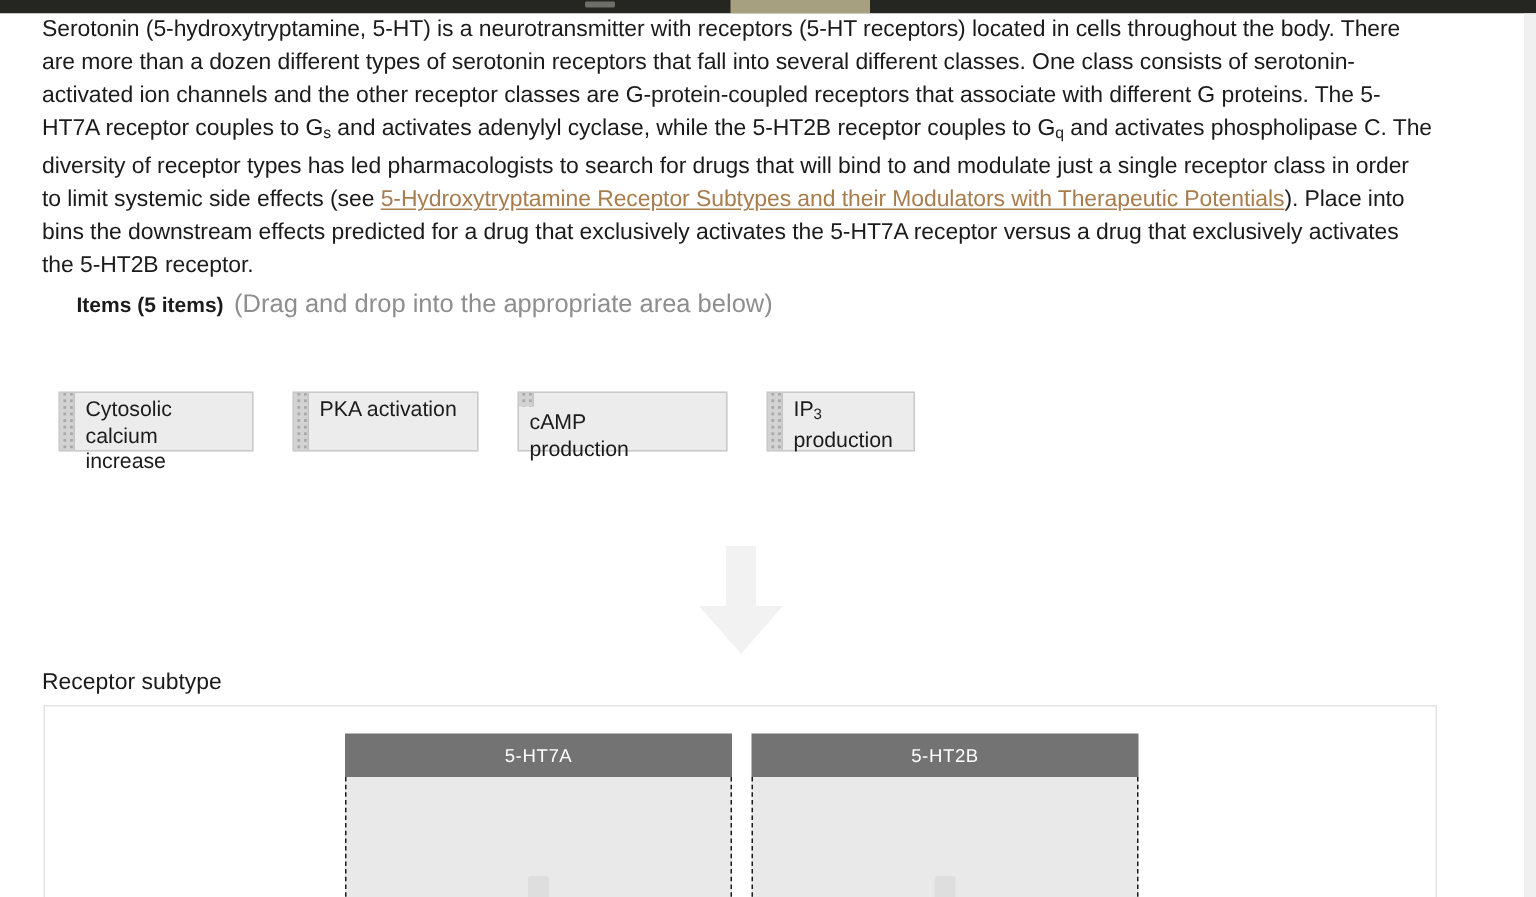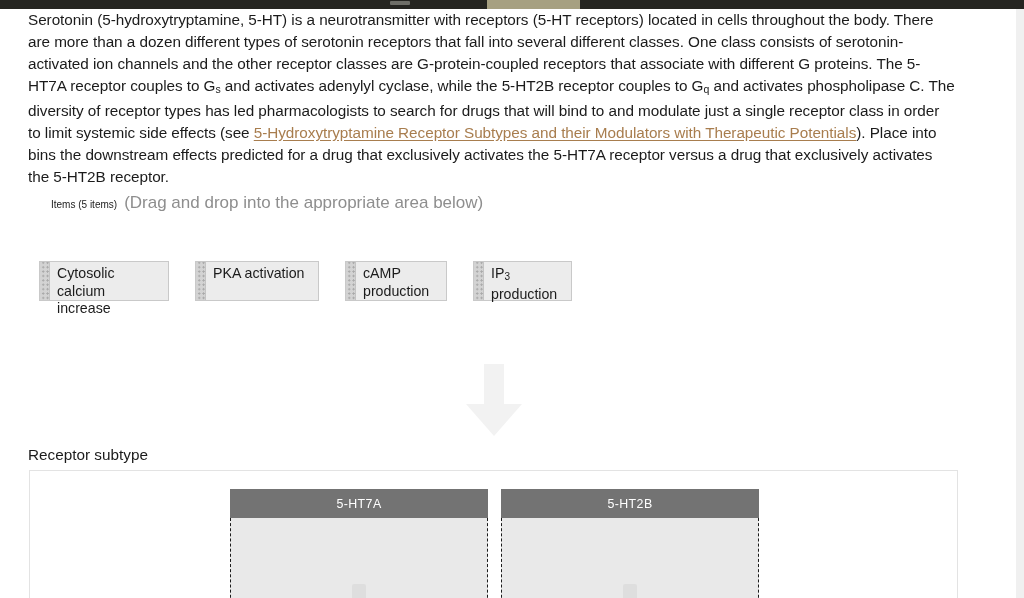--- a/index.html
+++ b/index.html
@@ -70,22 +70,22 @@
   }
 
   
   #items-header {
     position: absolute;
     left: 51px;
     top: 184px;
     white-space: nowrap;
   }
   #items-title {
-    font-size: 10px;
-    font-weight: normal;
+    font-size: 14px;
+    font-weight: bold;
     color: #1b1b1b;
   }
   #items-hint {
     font-size: 17px;
     color: #8e8e8e;
     margin-left: 7px;
   }
 
   
   #items-tray {
@@ -123,21 +123,21 @@
     color: #1b1b1b;
     white-space: pre-line;
   }
   .item-label sub {
     font-size: 10px;
     vertical-align: -0.22em;
   }
   .tile-w1 { width: 130px; }
   .tile-w2 { width: 124px; }
   .tile-w3 { width: 124px; }
-  .tile-w4 { width: 102px; }
+  .tile-w4 { width: 140px; flex-direction: column; }
   .tile-w5 { width: 99px; }
 
   
   #drop-arrow {
     position: absolute;
     left: 465px;
     top: 355px;
     width: 58px;
     height: 73px;
   }

